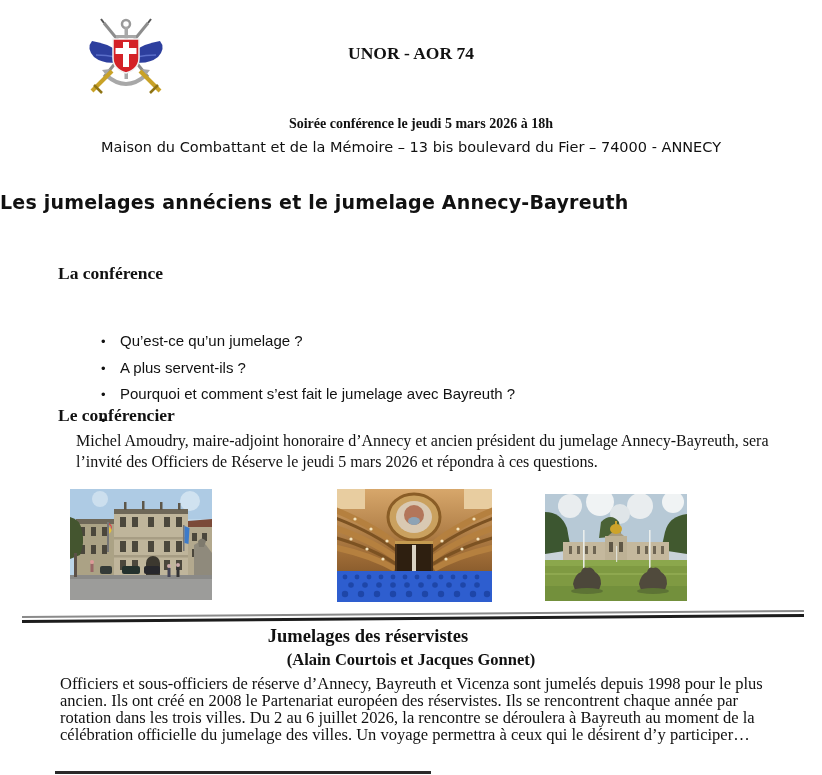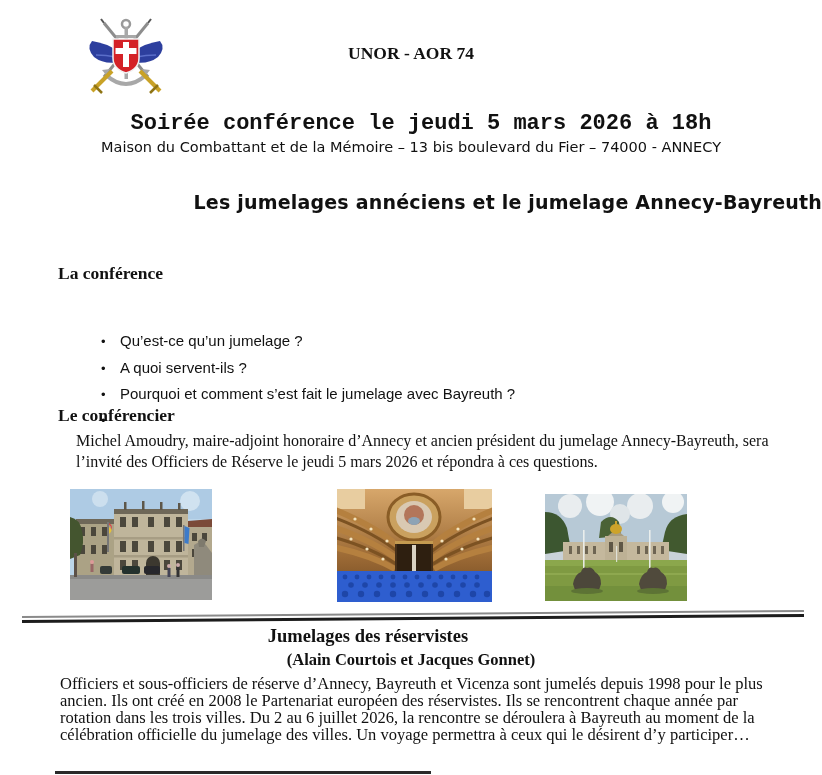--- a/index.html
+++ b/index.html
@@ -7,24 +7,24 @@
         color:#111;font-family:"Liberation Serif",serif;}
 
   
   .logo{position:absolute;left:84px;top:15px;width:84px;height:92px;}
   .org-block{position:absolute;left:0;top:42px;width:822px;text-align:center;}
   .org-name{font-family:"Liberation Serif",serif;font-weight:bold;font-size:17.5px;line-height:22px;}
   .org-abbr{font-family:"Liberation Serif",serif;font-weight:bold;font-size:17.5px;line-height:22px;}
 
   
   .event-block{position:absolute;left:0;top:112px;width:822px;text-align:center;}
-  .event-title{font-family:Liberation Mono, monospace;font-weight:bold;font-size:22px;line-height:24px;padding-left:20px;}
+  .event-title{font-family:Liberation Serif, serif;font-weight:bold;font-size:14px;line-height:24px;padding-left:20px;}
   .event-venue{font-family:"DejaVu Sans",sans-serif;font-size:14.5px;line-height:21px;margin-top:1px;}
 
-  .talk-block{position:absolute;left:0;top:190px;width:822px;text-align:right;}
+  .talk-block{position:absolute;left:0;top:190px;width:822px;text-align:left;}
   .talk-title{font-family:"DejaVu Sans",sans-serif;font-weight:bold;font-size:19px;line-height:25px;letter-spacing:.2px;}
   .talk-speaker{font-family:"DejaVu Sans",sans-serif;font-weight:bold;font-size:14.5px;line-height:20px;margin-top:4px;}
 
   
   .sec-heading{position:absolute;font-weight:bold;font-size:17.5px;font-family:"Liberation Serif",serif;}
   .h-conf{left:58px;top:263px;}
   .h-speaker{left:58px;top:405px;}
   .body-text{position:absolute;font-size:16px;line-height:21px;font-family:"Liberation Serif",serif;}
   .intro{left:76px;top:288px;width:702px;}
   .speaker-body{left:76px;top:430px;width:694px;}
@@ -106,21 +106,21 @@
 
   <div class="sec-heading h-conf">La conférence</div>
 
   <ul class="bullet-list">
     <li>
         <span class="bullet-dot">•</span>
         <span>Qu’est-ce qu’un jumelage ?</span>
       </li>
     <li>
         <span class="bullet-dot">•</span>
-        <span>A quoi servent-ils ?</span>
+        <span>A plus servent-ils ?</span>
       </li>
     <li>
         <span class="bullet-dot">•</span>
         <span>Pourquoi et comment s’est fait le jumelage avec Bayreuth ?</span>
       </li>
     <li>
         <span class="bullet-dot">•</span>
         <span></span>
       </li>
   </ul>

